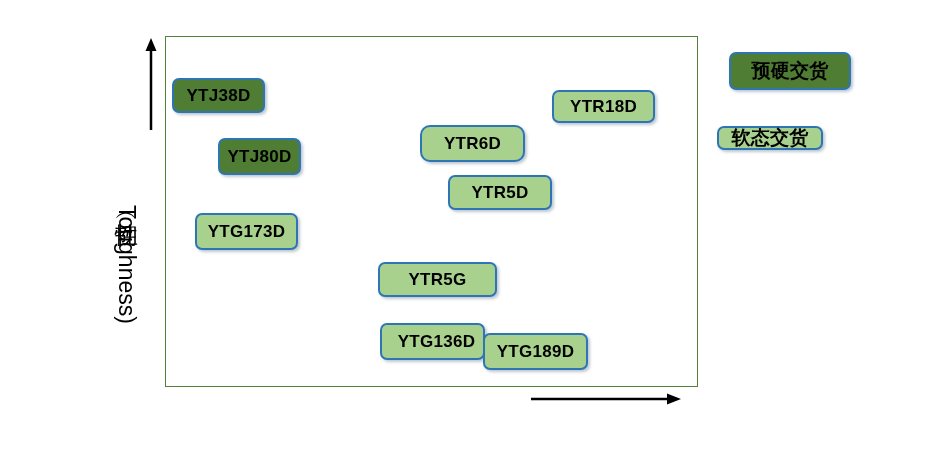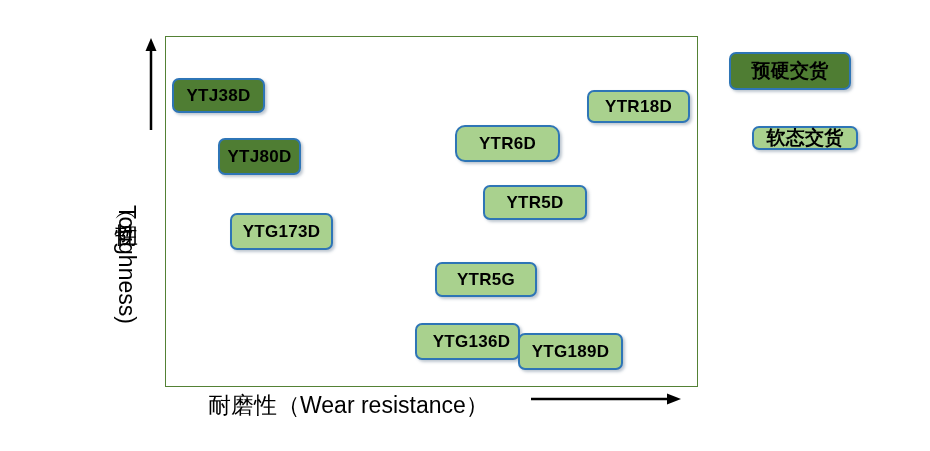--- a/index.html
+++ b/index.html
@@ -34,21 +34,21 @@
     display: flex;
     align-items: center;
     justify-content: center;
     font-size: 17px;
     font-weight: bold;
     color: var(--text, #000);
     letter-spacing: 0.3px;
     box-shadow: 2px 2px 3px rgba(110, 130, 150, 0.45);
   }
   .grade-box.dark  { background: var(--dark-fill, #538135); }
-  .grade-box.light { background: var(--light-fill, #a9d18e); margin-left: 35px; }
+  .grade-box.light { background: var(--light-fill, #a9d18e); }
   .grade-box.cjk   { font-size: 19px; }
   .y-axis-arrow {
     position: absolute;
     left: 143px;
     top: 38px;
     width: 16px;
     height: 95px;
     color: var(--arrow, #000);
   }
   .y-axis-label {
@@ -94,28 +94,27 @@
 
   <div class="y-axis-label">韧性（Toughness)</div>
 
   <div class="plot-area"></div>
 
   <div>
       <div class="grade-box dark" style="left: 172px; top: 78px; width: 93px; height: 35px;">YTJ38D</div>
       <div class="grade-box dark" style="left: 218px; top: 138px; width: 83px; height: 37px;">YTJ80D</div>
       <div class="grade-box light" style="left: 195px; top: 213px; width: 103px; height: 37px; border-radius: 7px;">YTG173D</div>
       <div class="grade-box light" style="left: 420px; top: 125px; width: 105px; height: 37px; border-radius: 10px;">YTR6D</div>
-      <div class="grade-box light" style="left: 448px; top: 185px; width: 104px; height: 35px;">YTR5D</div>
+      <div class="grade-box light" style="left: 448px; top: 175px; width: 104px; height: 35px;">YTR5D</div>
       <div class="grade-box light" style="left: 552px; top: 90px; width: 103px; height: 33px;">YTR18D</div>
-      <div class="grade-box light" style="left: 400px; top: 262px; width: 102px; height: 35px;">YTR5G</div>
+      <div class="grade-box light" style="left: 378px; top: 262px; width: 119px; height: 35px;">YTR5G</div>
       <div class="grade-box light" style="left: 380px; top: 323px; width: 105px; height: 37px; padding-left: 8px;">YTG136D</div>
       <div class="grade-box light" style="left: 483px; top: 333px; width: 105px; height: 37px;">YTG189D</div>
     </div>
 
-  <div class="x-axis-label">耐磨性（Wear resistance）</div>
 
   <svg class="x-axis-arrow" viewBox="0 0 150 16" xmlns="http://www.w3.org/2000/svg">
     <line x1="0" y1="8" x2="138" y2="8" stroke="currentColor" stroke-width="2.5"></line>
     <polygon points="150,8 136,2.5 136,13.5" fill="currentColor"></polygon>
   </svg>
 
   <div>
       <div class="grade-box dark cjk" style="left: 717px; top: 52px; width: 122px; height: 38px; margin-left: 12px;">预硬交货</div>
       <div class="grade-box light cjk" style="left: 717px; top: 126px; width: 106px; height: 24px;">软态交货</div>
     </div>

